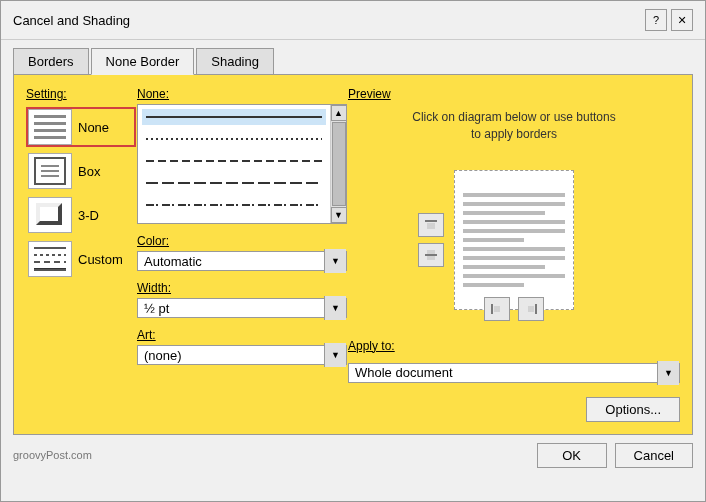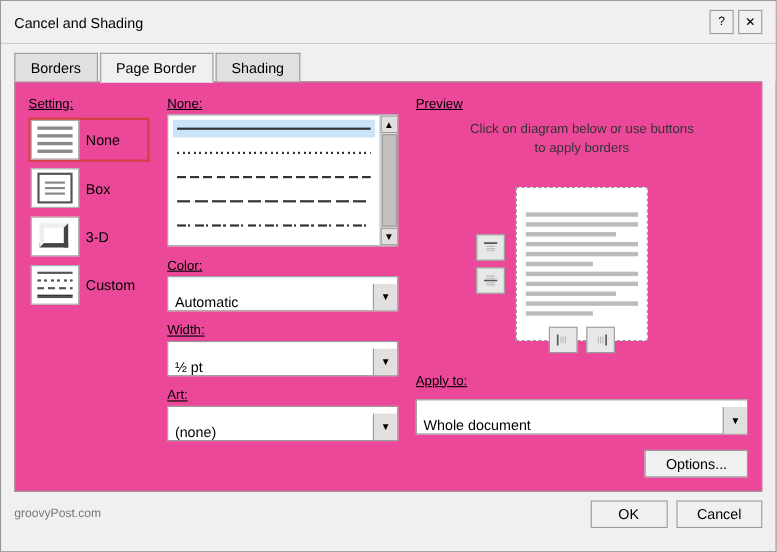--- a/index.html
+++ b/index.html
@@ -62,25 +62,25 @@
       font-size: 13px;
     }
     .tab.active {
       background: #f0f0f0;
       border-bottom: 1px solid #f0f0f0;
       margin-bottom: -1px;
       z-index: 1;
     }
     .tab-content {
       border: 1px solid #999;
-      background: #ec4899;
+      background: #fde047;
       margin: 0 12px;
       padding: 12px;
       display: flex;
-      gap: 16px;
+      gap: 1px;
     }
 
     
     .panel-setting {
       width: 110px;
       flex-shrink: 0;
     }
     .panel-label {
       font-size: 12px;
       margin-bottom: 6px;
@@ -296,24 +296,24 @@
     .scrollbar-thumb {
       flex: 1;
       width: 14px;
       background: #c0c0c0;
       border: 1px solid #999;
       margin: 1px;
     }
 
     .select-field {
       display: flex;
-      align-items: flex-end;
+      align-items: center;
       border: 1px solid #999;
       background: white;
-      height: 32px;
+      height: 20px;
     }
     .select-value {
       flex: 1;
       padding: 0 6px;
       font-size: 13px;
     }
     .select-arrow {
       width: 22px;
       height: 24px;
       background: #e0e0e0;
@@ -464,21 +464,21 @@
   <div class="title-bar">
     <span class="title-bar-title">Cancel and Shading</span>
     <div class="title-bar-controls">
       <button class="title-btn">?</button>
       <button class="title-btn close">✕</button>
     </div>
   </div>
 
   <div class="tabs-bar">
     <div class="tab">Borders</div>
-    <div class="tab active">Page Border</div>
+    <div class="tab active">None Border</div>
     <div class="tab">Shading</div>
   </div>
 
   <div class="tab-content">
 
     <div class="panel-setting">
       <div class="panel-label">Setting:</div>
       <div class="setting-items">
 
         <div class="setting-item selected">

